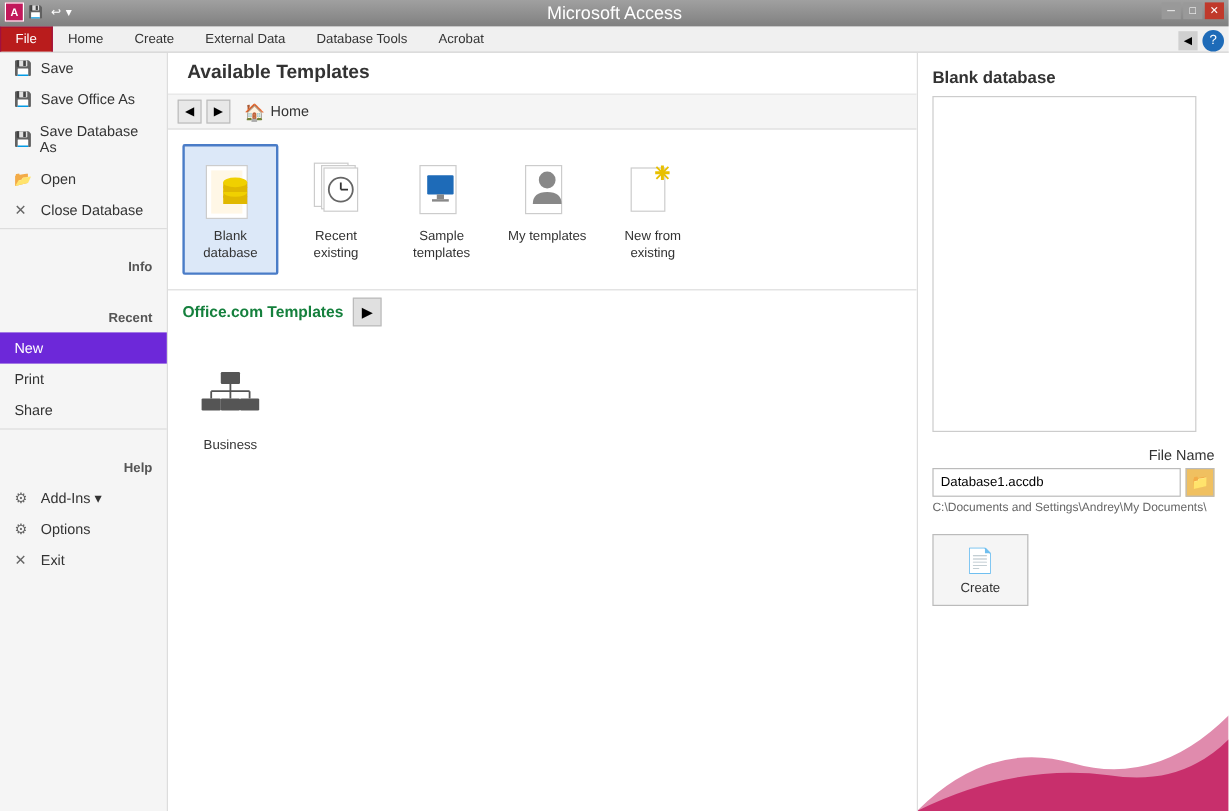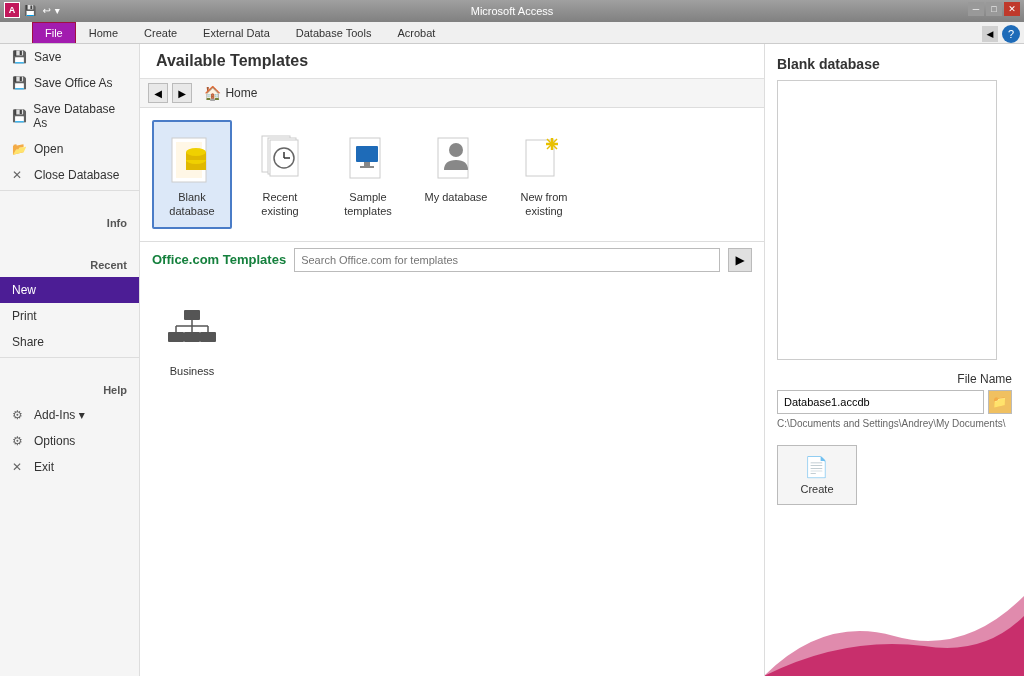--- a/index.html
+++ b/index.html
@@ -20,24 +20,23 @@
       cursor: pointer;
       border: 1px solid transparent;
       border-bottom: none;
       background: transparent;
       color: #333;
       height: 100%;
       display: flex;
       align-items: center;
     }
     .ribbon-tab.active {
-      background: #a21caf;
+      background: #b91c1c;
       color: white;
       border-color: #a01040;
-      margin-left: 32px;
     }
     .ribbon-help { margin-left: auto; display: flex; align-items: center; padding-right: 4px; gap: 4px; }
 
     
     .main-layout { display: flex; height: calc(676px - 44px); }
 
     
     .sidebar {
       width: 140px;
       background: #f5f5f5;
@@ -47,21 +46,21 @@
     }
     .sidebar-item {
       padding: 6px 12px;
       font-size: 12px;
       cursor: pointer;
       display: flex;
       align-items: center;
       gap: 6px;
       color: #333;
     }
-    .sidebar-item.active { background: #4c1d95; color: white; }
+    .sidebar-item.active { background: #6d28d9; color: white; }
     .sidebar-section {
       padding: 6px 12px;
       font-size: 11px;
       font-weight: bold;
       color: #555;
       margin-top: 18px;
       text-align: right;
     }
     .sidebar-icon { font-size: 12px; color: #666; width: 16px; }
 
@@ -226,21 +225,21 @@
 </head>
 <body>
 
 <div class="title-bar-wrapper">
   <div style="position:absolute;left:4px;top:2px;display:flex;align-items:center;gap:2px;">
     <div style="width:16px;height:16px;background:#c2185b;border:1px solid #fff;display:flex;align-items:center;justify-content:center;font-size:9px;color:white;font-weight:bold;">A</div>
     <div style="color:white;font-size:10px;cursor:pointer;padding:0 2px;">💾</div>
     <div style="color:white;font-size:10px;cursor:pointer;padding:0 2px;">↩</div>
     <div style="color:white;font-size:10px;cursor:pointer;">▾</div>
   </div>
-  <div style="font-size:11px;color:white;">Microsoft Access</div>
+  <div style="font-size:15px;color:white;">Microsoft Access</div>
   <div style="position:absolute;right:4px;top:2px;display:flex;gap:2px;">
     <div style="width:16px;height:14px;background:#999;display:flex;align-items:center;justify-content:center;font-size:9px;color:white;cursor:pointer;">─</div>
     <div style="width:16px;height:14px;background:#999;display:flex;align-items:center;justify-content:center;font-size:9px;color:white;cursor:pointer;">□</div>
     <div style="width:16px;height:14px;background:#c0392b;display:flex;align-items:center;justify-content:center;font-size:9px;color:white;cursor:pointer;">✕</div>
   </div>
 </div>
 
 <div class="ribbon-tabs">
   <div class="ribbon-tab active">File</div>
   <div class="ribbon-tab">Home</div>
@@ -370,21 +369,21 @@
 
       <div class="template-item">
         <div class="template-icon">
           <svg width="52" height="52" viewBox="0 0 52 52">
             <rect x="8" y="6" width="30" height="40" fill="white" stroke="#ccc" stroke-width="1"></rect>
 
             <circle cx="26" cy="18" r="7" fill="#888"></circle>
             <path d="M14 38 Q14 28 26 28 Q38 28 38 38" fill="#888"></path>
           </svg>
         </div>
-        <div class="template-label">My database</div>
+        <div class="template-label">My templates</div>
       </div>
 
       <div class="template-item">
         <div class="template-icon">
           <svg width="52" height="52" viewBox="0 0 52 52">
             <rect x="8" y="8" width="28" height="36" fill="white" stroke="#ccc" stroke-width="1"></rect>
 
             <line x1="34" y1="6" x2="34" y2="18" stroke="#e8c000" stroke-width="2.5"></line>
             <line x1="28" y1="12" x2="40" y2="12" stroke="#e8c000" stroke-width="2.5"></line>
             <line x1="29" y1="7" x2="39" y2="17" stroke="#e8c000" stroke-width="1.5"></line>
@@ -392,21 +391,20 @@
           </svg>
         </div>
         <div class="template-label">New from
 existing</div>
       </div>
     </div>
 
     <div class="office-section">
       <div class="office-header">
         <span class="office-title">Office.com Templates</span>
-        <input class="search-box" type="text" style="flex: 1 1 0%;" placeholder="Search Office.com for templates">
         <button class="search-btn">▶</button>
       </div>
     </div>
 
     <div class="business-area">
       <div class="template-item" style="width:80px;">
         <div class="template-icon">
           <svg width="52" height="52" viewBox="0 0 52 52">
 
             <rect x="18" y="4" width="16" height="10" fill="#555" rx="1"></rect>

